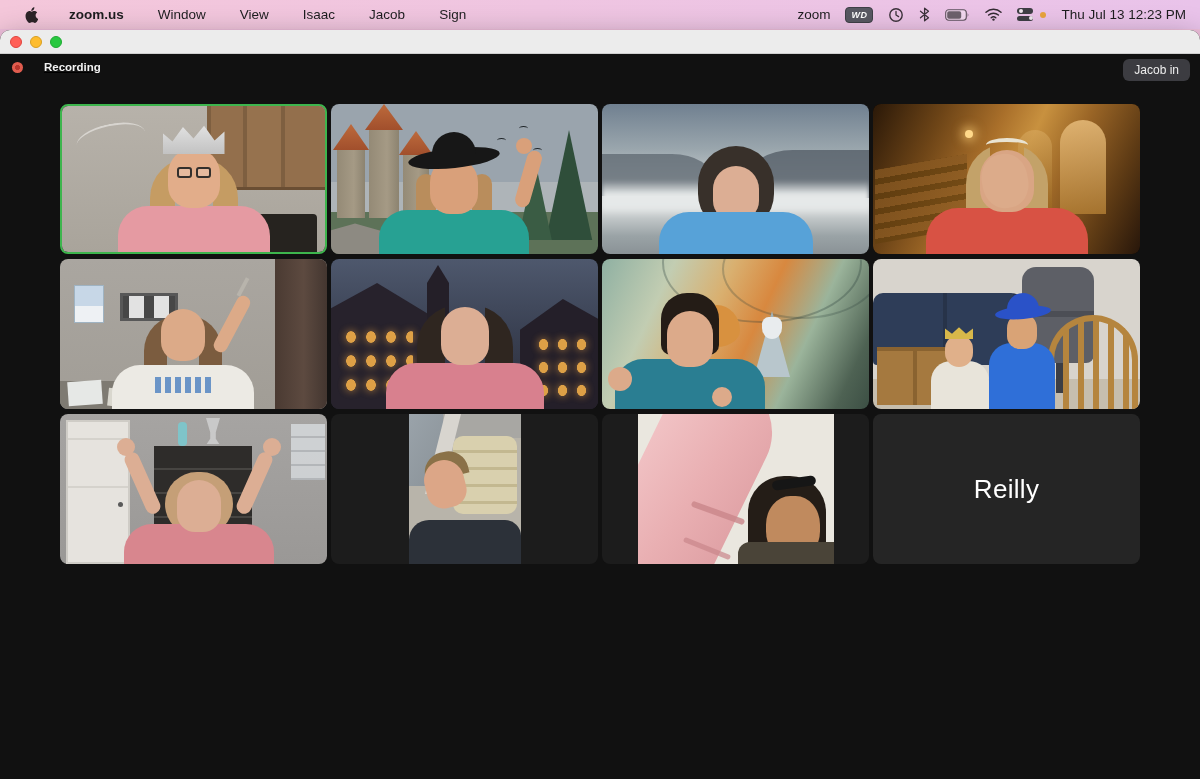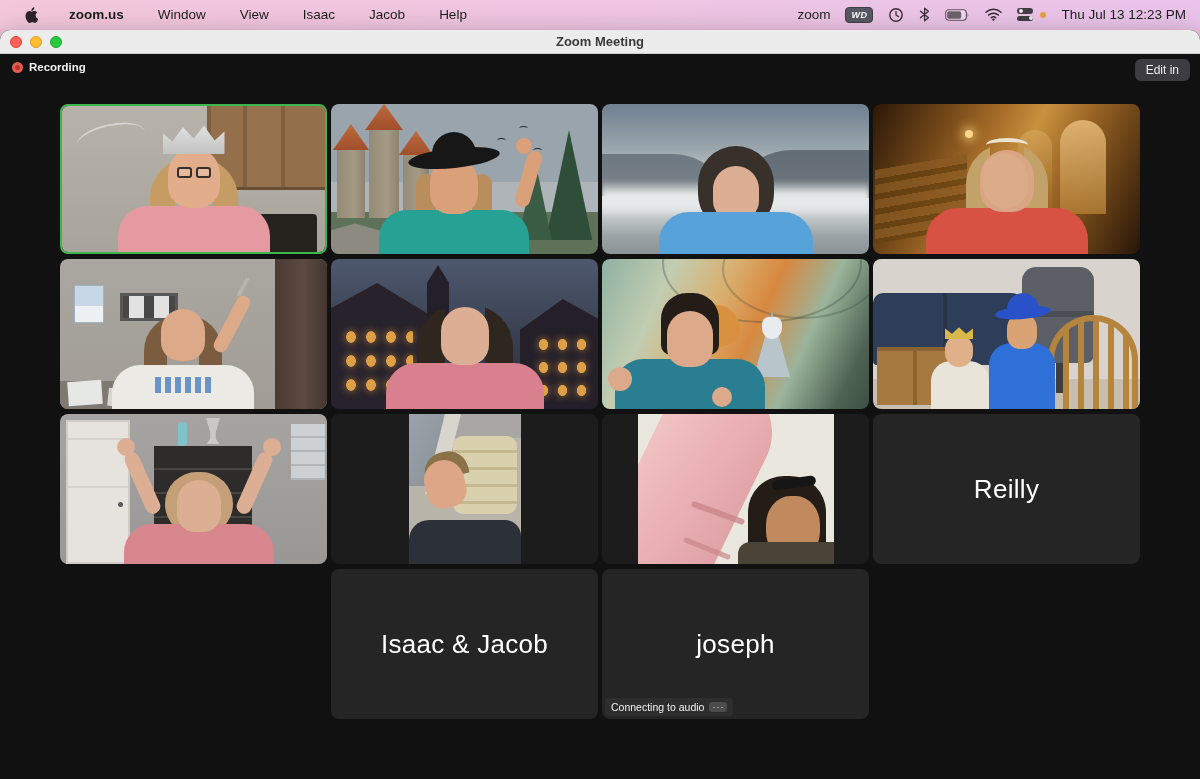--- a/index.html
+++ b/index.html
@@ -52,21 +52,21 @@
   .light.red { background:#ff5f57; border:.5px solid #e0443e; }
   .light.yellow { background:#febc2e; border:.5px solid #d89f22; }
   .light.green { background:#28c840; border:.5px solid #1eaa32; }
   .win-title {
     position:absolute; left:0; right:0; text-align:center;
     font-size:13px; font-weight:bold; color:#3a3a3a;
   }
 
   
   .meeting { position:absolute; top:24px; left:0; right:0; bottom:0; background:#111111; }
-  .rec-chip { position:absolute; top:7px; left:12px; display:flex; align-items:flex-end; gap:6px; }
+  .rec-chip { position:absolute; top:7px; left:12px; display:flex; align-items:flex-end; gap:21px;text-decoration:underline; }
   .rec-dot {
     width:11px; height:11px; border-radius:50%;
     background:radial-gradient(circle at 50% 50%, #b8352c 0 30%, #e05c4e 31%);
   }
   .rec-label { color:#f2f2f2; font-size:11.5px; font-weight:bold; }
   .signin-btn {
     position:absolute; top:5px; right:10px; background:#3c3c41; color:#ededed;
     font-size:12px; padding:4px 11px; border-radius:6px;
   }
 
@@ -292,21 +292,21 @@
     <span class="apple-wrap">
       <svg width="14" height="16" viewBox="0 0 14 16">
         <path fill="rgba(0,0,0,0.82)" d="M11.6 8.4c0-1.8 1.5-2.7 1.6-2.8-.9-1.3-2.2-1.4-2.7-1.5-1.1-.1-2.2.7-2.8.7-.6 0-1.5-.7-2.4-.7C4.1 4.2 2.9 5 2.2 6.2.8 8.6 1.8 12 3.2 13.9c.7 1 1.5 2 2.5 2 1 0 1.4-.6 2.6-.6 1.2 0 1.5.6 2.6.6 1.1 0 1.8-1 2.4-1.9.8-1.1 1.1-2.2 1.1-2.2s-2.8-.8-2.8-3.4zM9.6 2.8c.5-.7.9-1.6.8-2.5-.8 0-1.7.5-2.3 1.2-.5.6-.9 1.5-.8 2.4.9.1 1.8-.4 2.3-1.1z"></path>
       </svg>
     </span>
     <span class="mb-item bold">zoom.us</span>
     <span class="mb-item">Window</span>
     <span class="mb-item">View</span>
     <span class="mb-item">Isaac</span>
     <span class="mb-item">Jacob</span>
-    <span class="mb-item">Help</span>
+    <span class="mb-item">Sign</span>
   </div>
   <div class="mb-right">
     <span>zoom</span>
     <span class="wd-badge">WD</span>
     <span class="mb-icon">
       <svg width="16" height="16" viewBox="0 0 16 16">
         <circle cx="8" cy="8" r="6.2" fill="none" stroke="rgba(0,0,0,0.75)" stroke-width="1.4"></circle>
         <path d="M8 4.5 V8 L10.6 9.6" fill="none" stroke="rgba(0,0,0,0.75)" stroke-width="1.3" stroke-linecap="round"></path>
       </svg>
     </span>
@@ -341,30 +341,29 @@
   </div>
 </div>
 
 <div class="window">
   <div class="titlebar">
     <div class="lights">
       <span class="light red"></span>
       <span class="light yellow"></span>
       <span class="light green"></span>
     </div>
-    <div class="win-title">Zoom Meeting</div>
   </div>
 
   <div class="meeting">
 
     <div class="rec-chip">
       <span class="rec-dot"></span>
       <span class="rec-label">Recording</span>
     </div>
-    <div class="signin-btn">Edit in</div>
+    <div class="signin-btn">Jacob in</div>
 
     <div class="grid">
 
       <div class="grow">
 
         <div class="tile active s1">
           <div class="scene">
             <div class="sh bg"></div>
             <div class="sh s1-cord"></div>
             <div class="sh s1-cab"></div>
@@ -544,30 +543,16 @@
             <div class="sh s11-crease1"></div>
             <div class="sh s11-crease2"></div>
           </div>
         </div>
 
         <div class="tile namedark">
           <span class="name-label">Reilly</span>
         </div>
       </div>
 
-      <div class="grow last">
-
-        <div class="tile namedark">
-          <span class="name-label">Isaac &amp; Jacob</span>
-        </div>
-
-        <div class="tile namedark">
-          <span class="name-label">joseph</span>
-          <div class="conn-badge">
-            <span class="conn-text">Connecting to audio</span>
-            <span class="conn-more">···</span>
-          </div>
-        </div>
-      </div>
 
     </div>
   </div>
 </div>
 
 </body></html>

